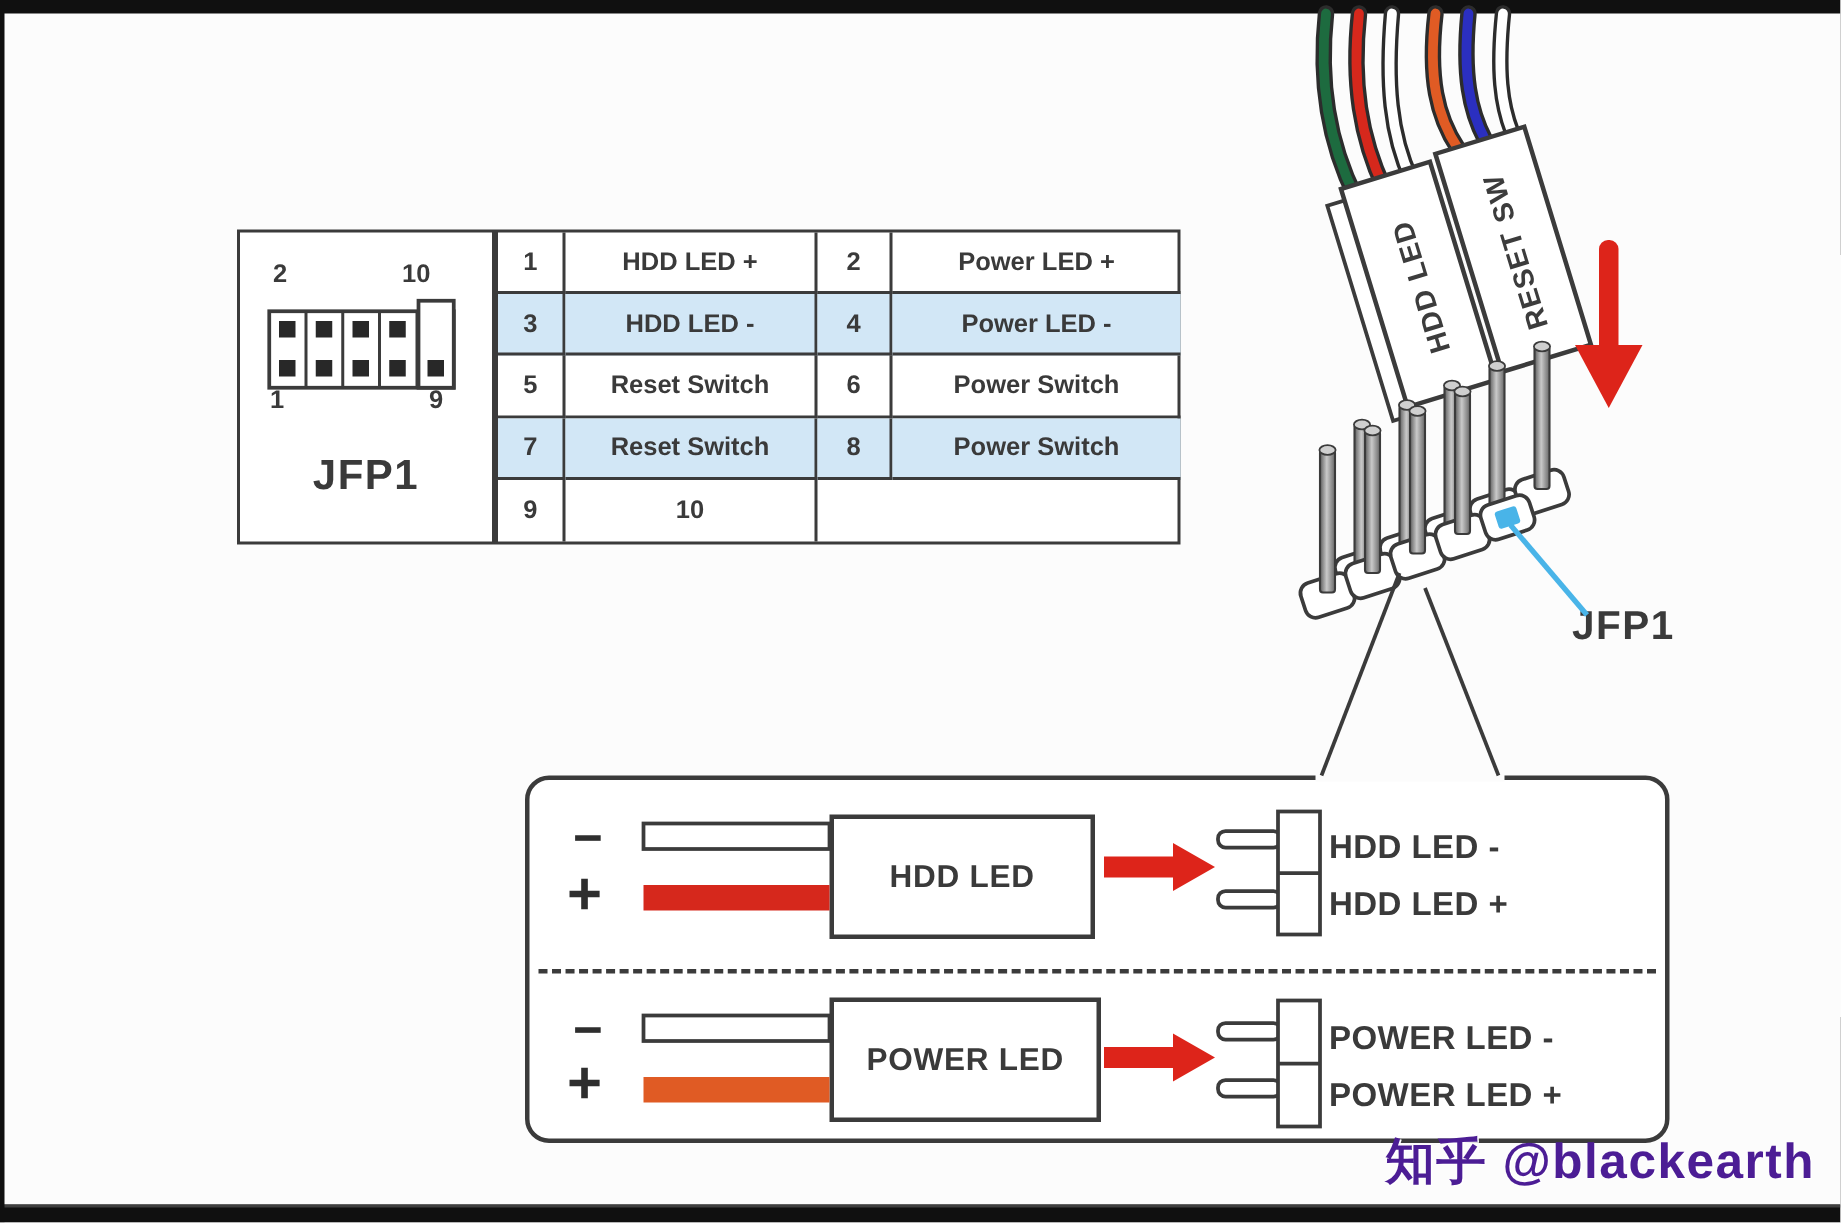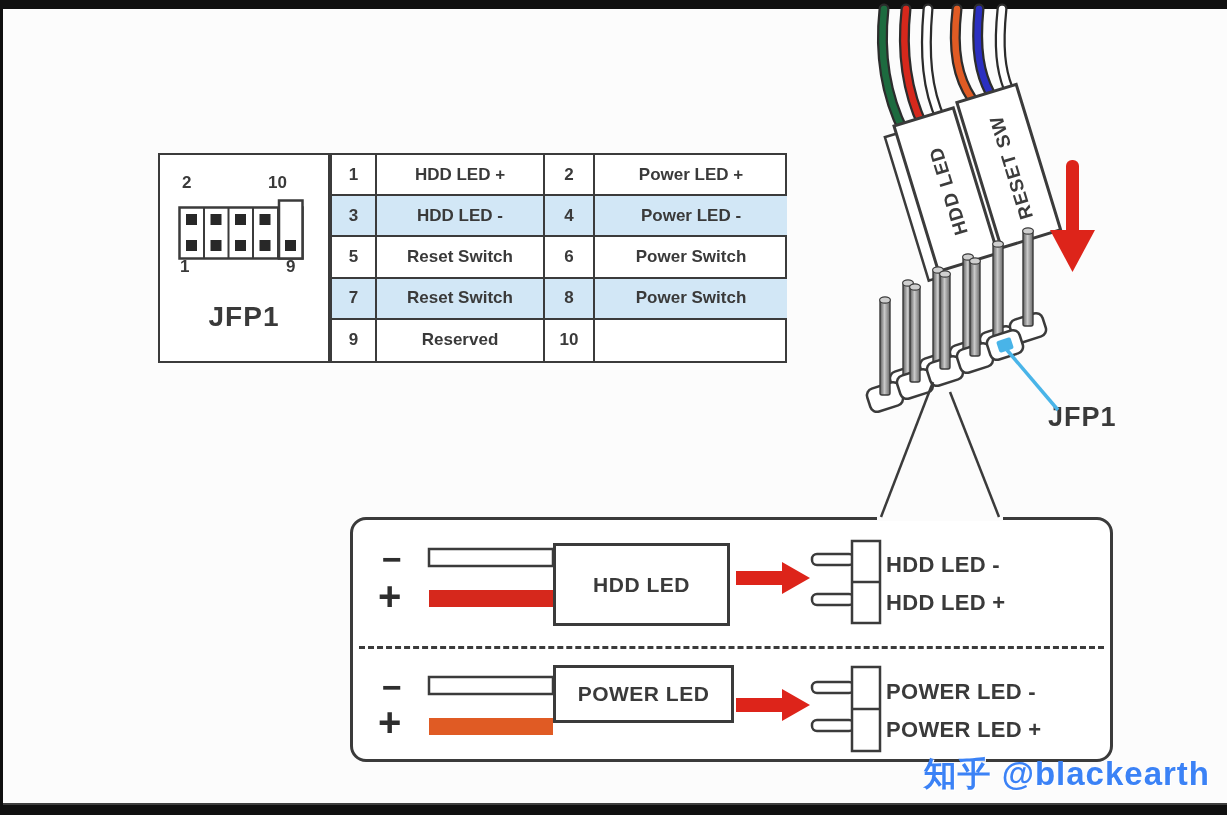--- a/index.html
+++ b/index.html
@@ -20,25 +20,25 @@
   .cell.last-row{border-bottom:none;}
   .cell.hl{background:#d2e7f6;}
   
   .bigbox{position:absolute;left:350px;top:517px;width:763px;height:245px;border:3px solid #3b3b3b;border-radius:16px;background:#fff;box-sizing:border-box;}
   .dashline{position:absolute;left:6px;right:6px;top:126px;border-top:3px dashed #3b3b3b;}
   .sign{position:absolute;font-weight:bold;line-height:1;color:#2e2e2e;}
   .sign.minus{font-size:34px;}
   .sign.plus{font-size:40px;}
   .compbox{position:absolute;border:3px solid #3b3b3b;background:#fff;display:flex;align-items:center;justify-content:center;font-size:21px;font-weight:bold;letter-spacing:.5px;box-sizing:border-box;}
   .hddbox{left:200px;top:23px;width:177px;height:83px;}
-  .pwrbox{left:200px;top:145px;width:181px;height:58px;}
+  .pwrbox{left:200px;top:145px;width:181px;height:83px;}
   .pinlabel{position:absolute;left:533px;font-size:22px;font-weight:bold;letter-spacing:.3px;white-space:nowrap;}
   
   .iso-label{position:absolute;left:1048px;top:402px;font-size:27px;font-weight:bold;letter-spacing:1px;}
-  .watermark{position:absolute;left:860px;top:752px;width:350px;text-align:right;font-size:33px;font-weight:bold;color:#3b82f6;text-shadow:1px 1px 0 #ffffff;z-index:10;letter-spacing:1px;}
+  .watermark{position:absolute;left:860px;top:752px;width:350px;text-align:right;font-size:33px;font-weight:bold;color:#4c1d95;text-shadow:1px 1px 0 #ffffff;z-index:10;letter-spacing:1px;}
   .overlay{position:absolute;left:0;top:0;z-index:5;pointer-events:none;}
   .svgtext{font-family:"Liberation Sans",sans-serif;font-size:19px;font-weight:bold;fill:#3c3c3c;letter-spacing:1px;}
 </style>
 </head>
 <body>
 
 <div class="stage">
 
   <div class="bar bar-top"></div>
   <div class="bar bar-bottom"></div>
@@ -67,21 +67,20 @@
     <div class="cell">Reset Switch</div>
     <div class="cell">6</div>
     <div class="cell last-col">Power Switch</div>
 
     <div class="cell hl">7</div>
     <div class="cell hl">Reset Switch</div>
     <div class="cell hl">8</div>
     <div class="cell hl last-col">Power Switch</div>
 
     <div class="cell last-row">9</div>
-    <div class="cell last-row">Reserved</div>
     <div class="cell last-row">10</div>
   </div>
 
   <div class="bigbox">
     <div class="dashline"></div>
 
     <div class="sign minus" style="left:29px;top:22px;">−</div>
     <div class="sign plus" style="left:25px;top:56px;">+</div>
     <div class="compbox hddbox">HDD LED</div>
     <div class="pinlabel" style="top:32px;">HDD LED -</div>

